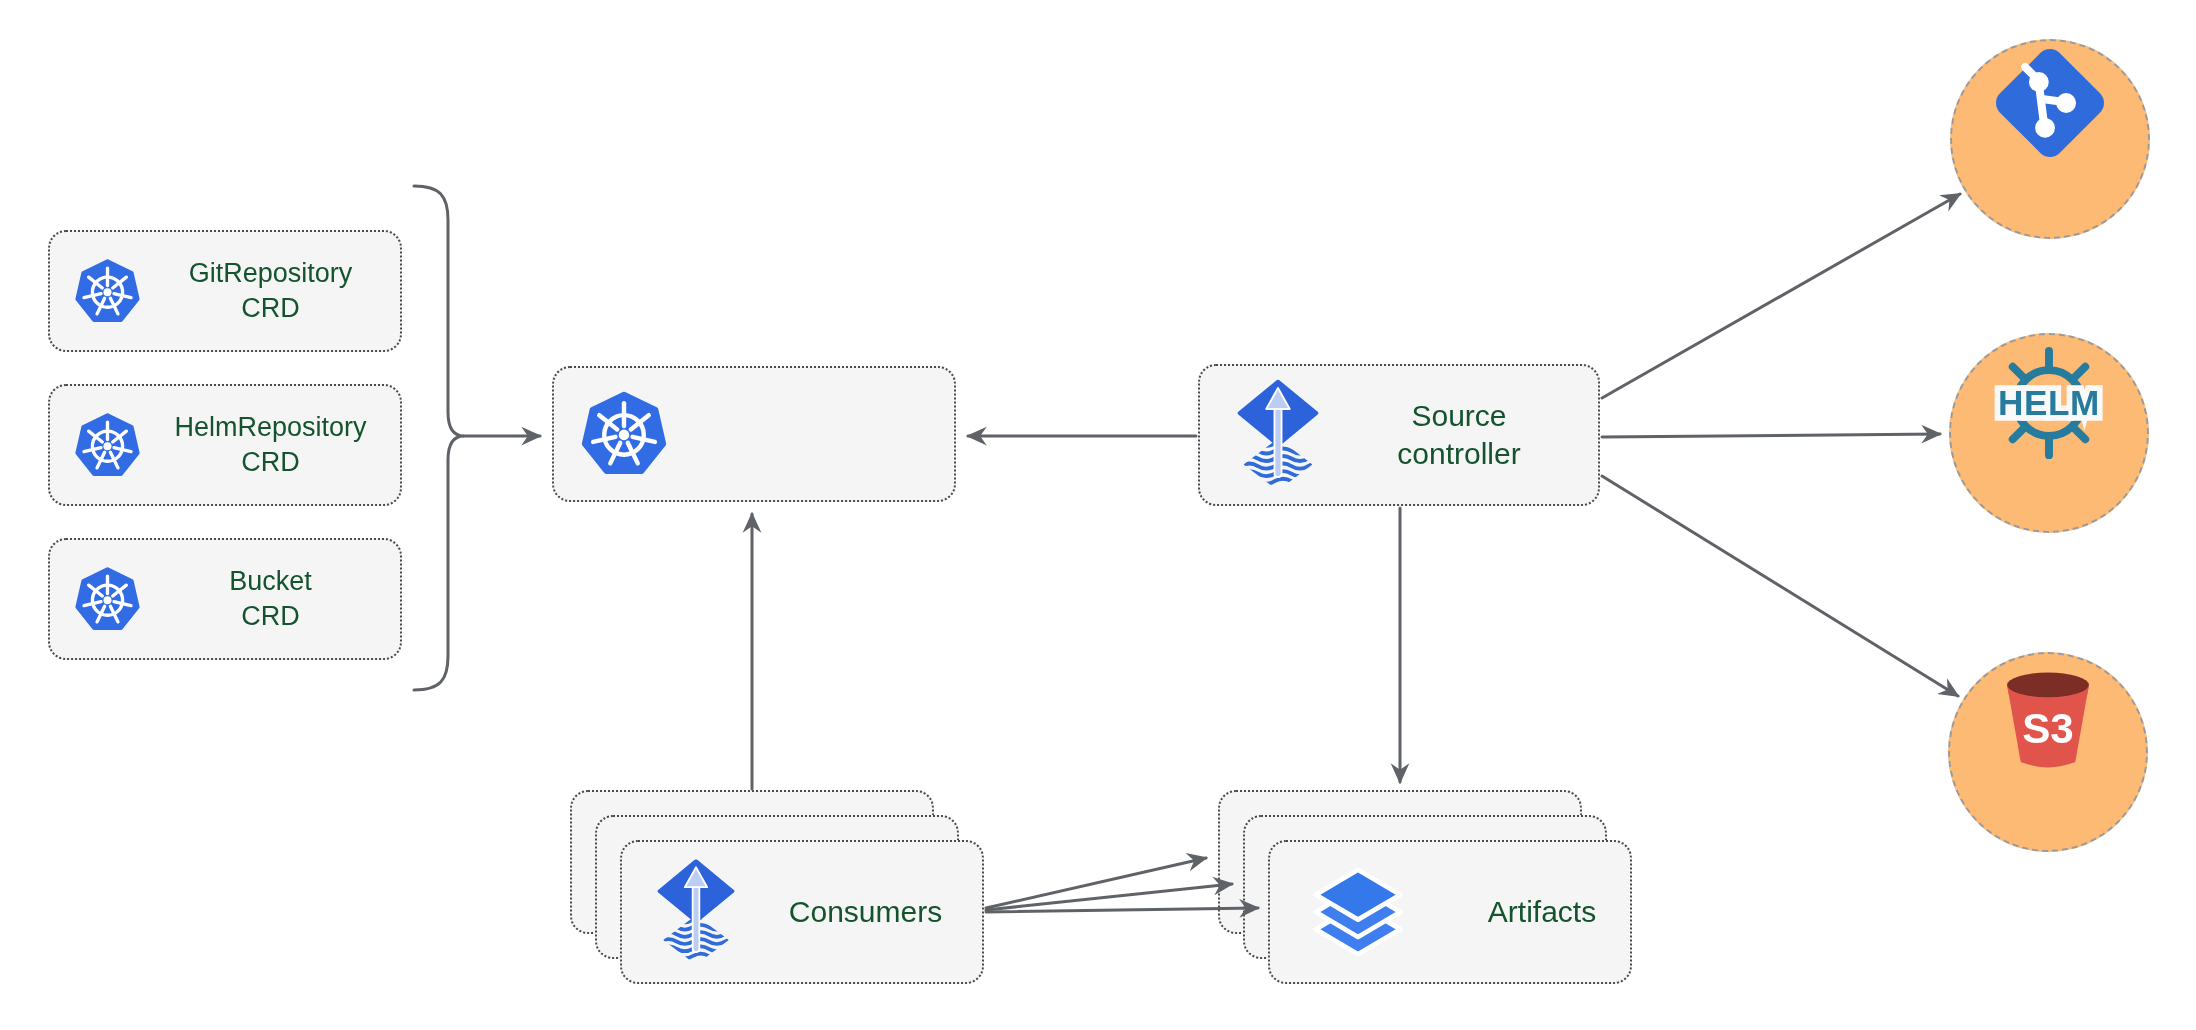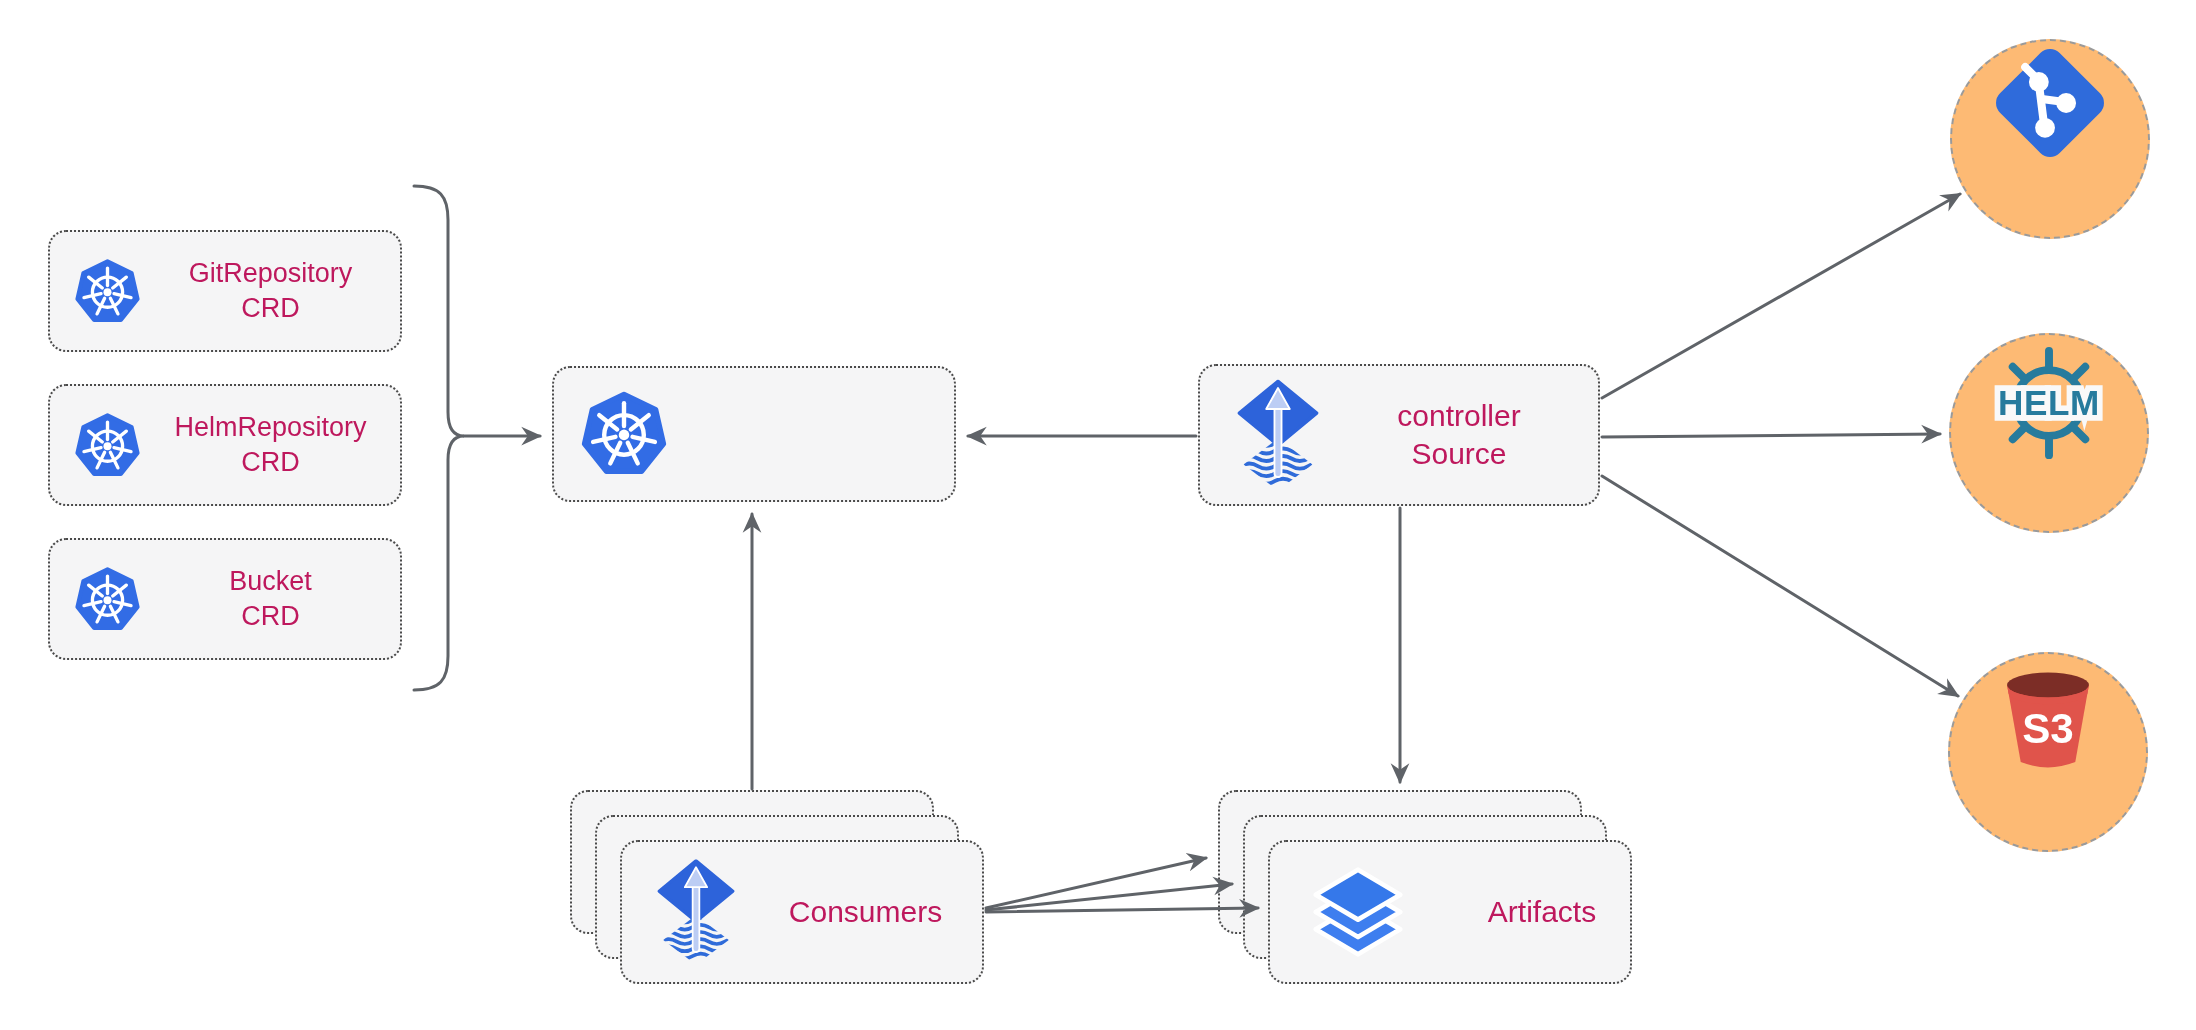--- a/index.html
+++ b/index.html
@@ -20,21 +20,21 @@
     box-sizing:border-box;
     display:flex;
     align-items:center;
   }
   .node .icon{flex:0 0 auto;display:flex;align-items:center;justify-content:center;}
   .node .label{
     flex:1 1 auto;
     text-align:center;
     font-size:28px;
     line-height:1.28;
-    color:#be185d;
+    color:#14532d;
     white-space:nowrap;
   }
   .crd{left:48px;width:354px;height:122px;padding-left:24px;}
   .crd .label{font-size:27px;}
   .k8s-api{left:552px;top:366px;width:404px;height:136px;padding-left:26px;}
   .k8s-api .label{font-size:30px;}
   .src-ctrl{left:1198px;top:364px;width:402px;height:142px;padding-left:36px;}
   .src-ctrl .label{font-size:30px;}
   .stack-back{pointer-events:none;}
   .consumers-front{left:620px;top:840px;width:364px;height:144px;padding-left:34px;gap:13px;}
@@ -150,22 +150,22 @@
     </span>
   </div>
 
   <div class="node src-ctrl">
     <span class="icon" style="width:84px;height:112px;">
       <svg width="84" height="112" viewBox="0 0 100 132">
           <use href="#sym-flux"></use>
         </svg>
     </span>
     <span class="label">
+      <div>Source</div>
       <div>controller</div>
-      <div>Source</div>
     </span>
   </div>
 
   <div class="node stack-back" style="left:570px;top:790px;width:364px;height:144px;"></div>
   <div class="node stack-back" style="left:595px;top:815px;width:364px;height:144px;"></div>
   <div class="node consumers-front">
     <span class="icon" style="width:80px;height:106px;">
       <svg width="80" height="106" viewBox="0 0 100 132">
           <use href="#sym-flux"></use>
         </svg>

